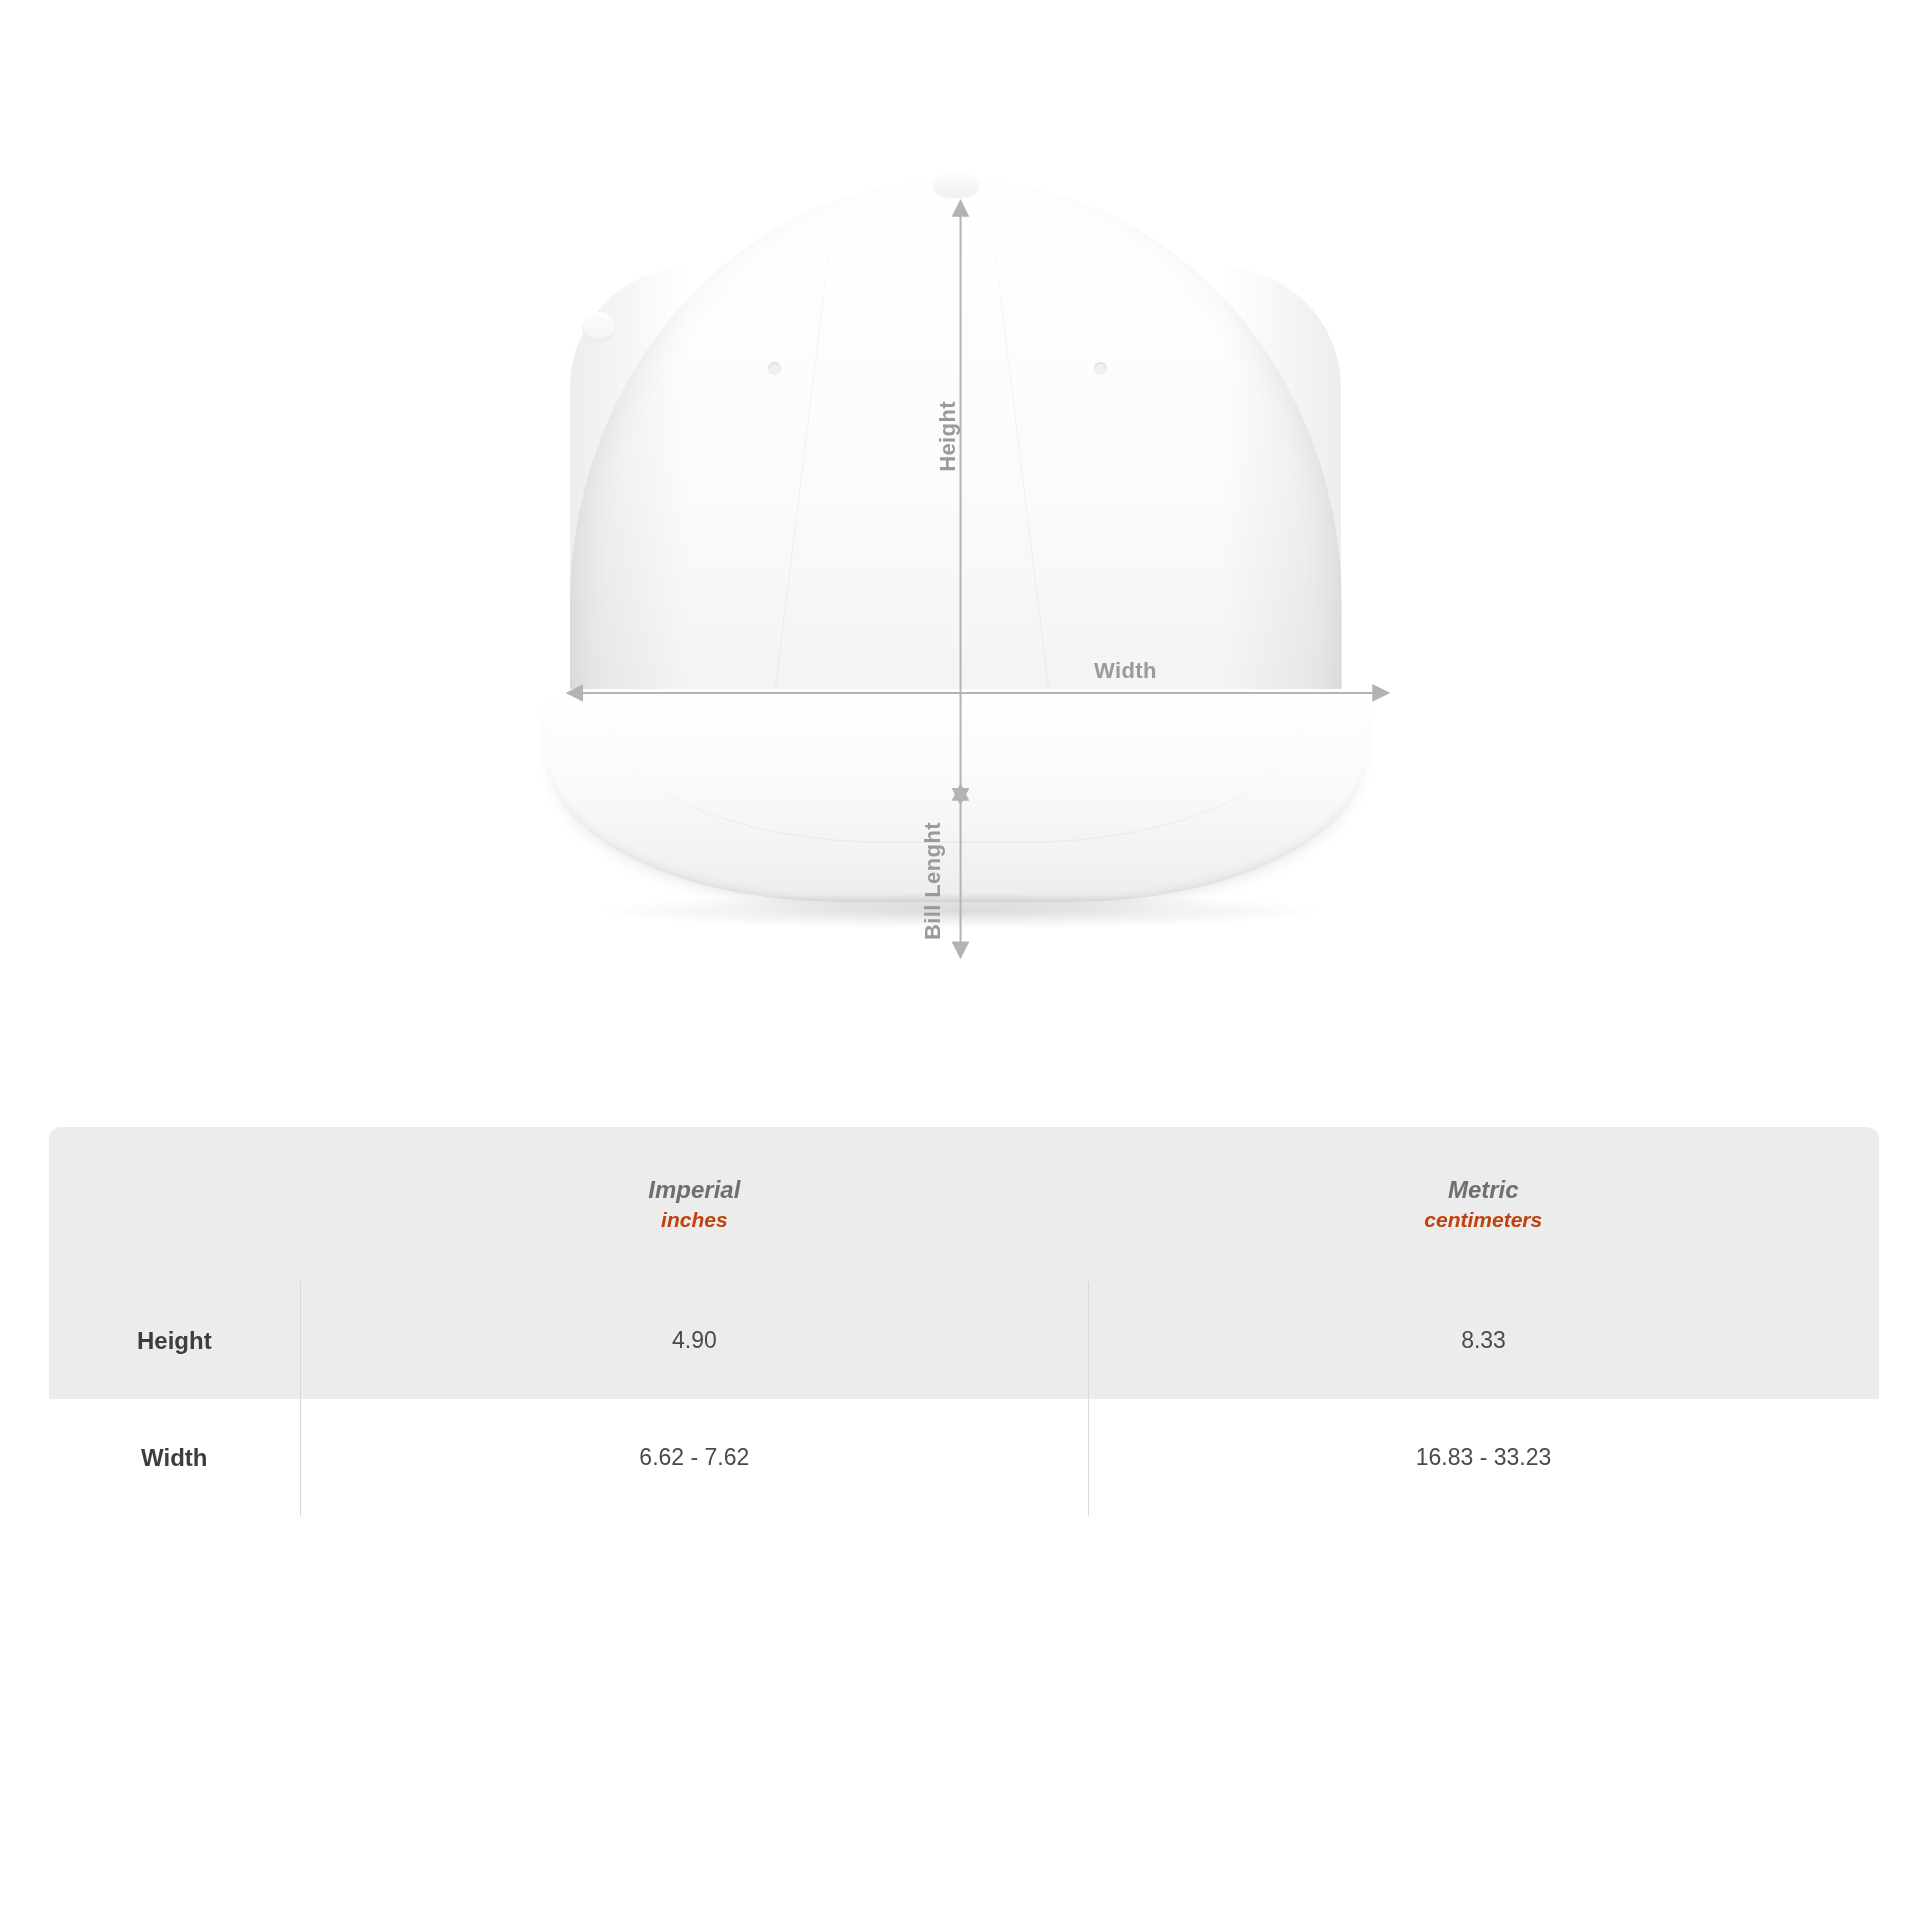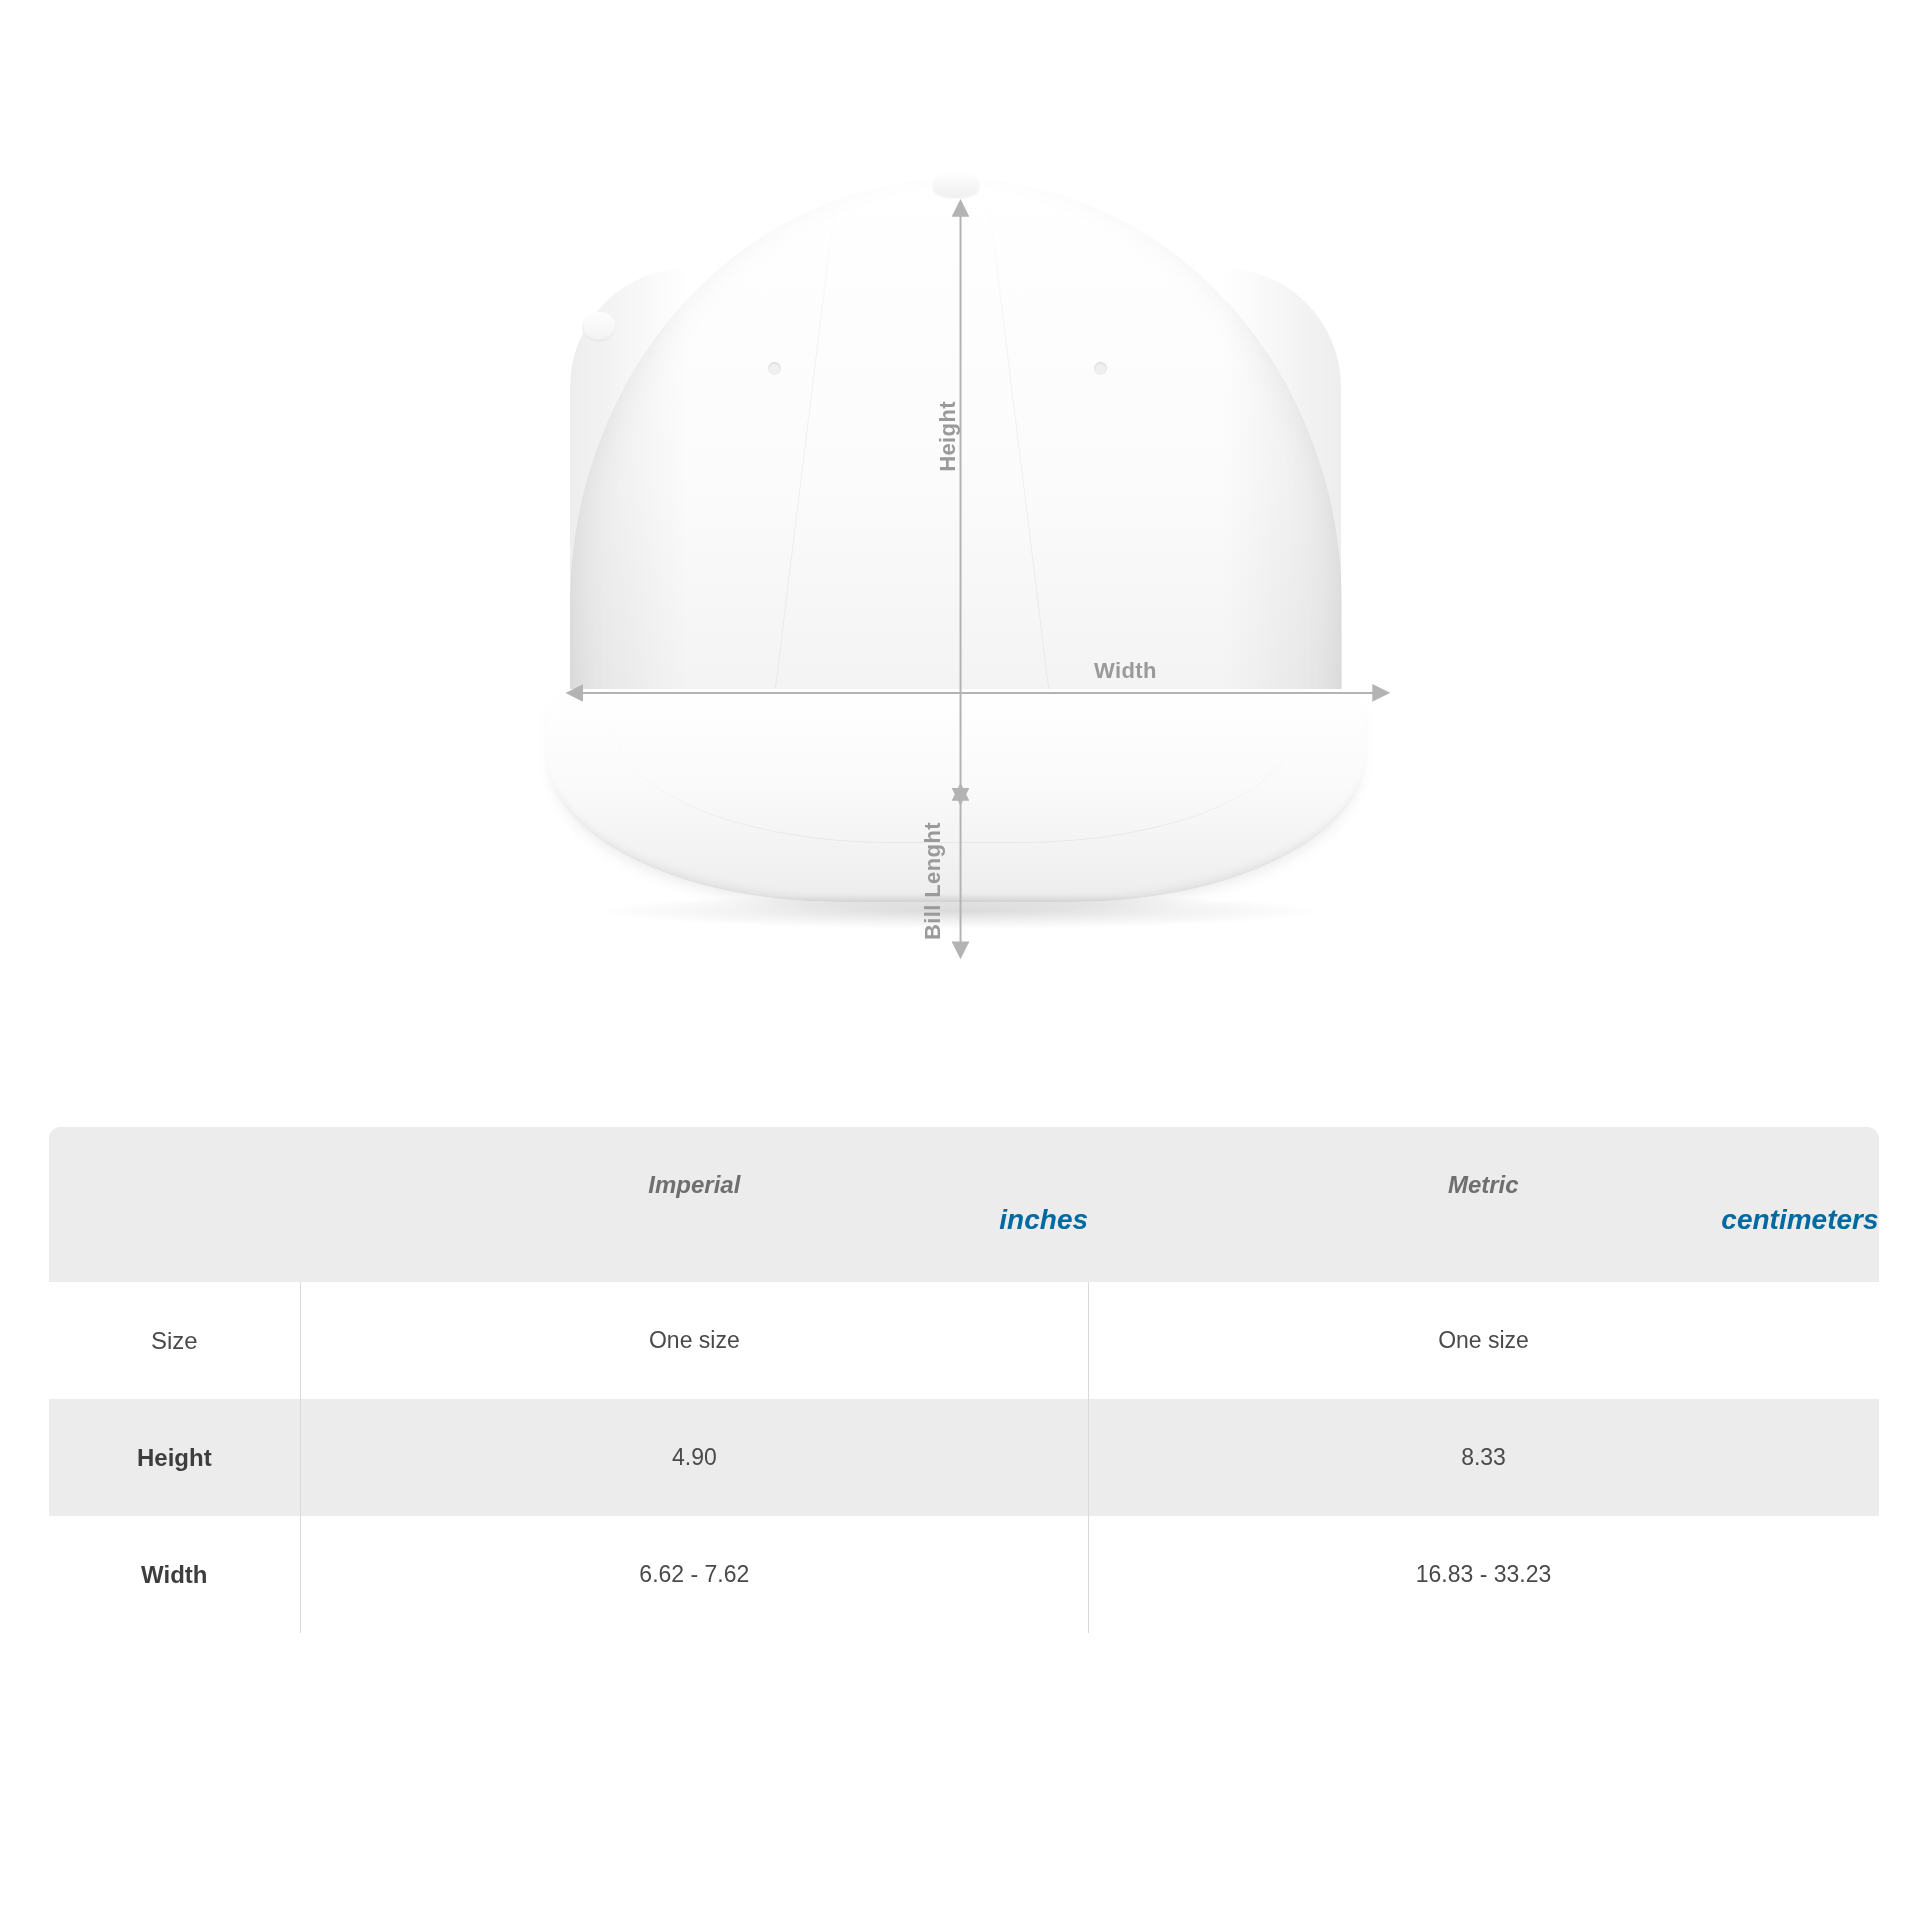--- a/index.html
+++ b/index.html
@@ -208,25 +208,24 @@
   .head-main {
     display: block;
     font-size: 24px;
     font-style: italic;
     font-weight: bold;
     color: #6f6f6f;
     line-height: 1.25;
   }
   .head-sub {
     display: block;
-    font-size: 28px;
+    font-size: 21px;
     font-style: italic;
-    color: #0369a1;
+    color: #c2410c;
     line-height: 1.4;
-    text-align: right;
   }
   thead .head-cell.corner { background: #ececec; }
   
   thead .head-cell.corner { border-top-left-radius: 12px; border-bottom-left-radius: 0; }
   thead .head-cell:last-child { border-top-right-radius: 12px; }
 
   tbody tr { height: 117px; }
   tbody tr.alt { background: #ececec; }
   tbody td {
     font-size: 23px;
@@ -306,25 +305,20 @@
           <span class="head-main">Imperial</span>
           <span class="head-sub">inches</span>
         </th>
         <th class="head-cell">
           <span class="head-main">Metric</span>
           <span class="head-sub">centimeters</span>
         </th>
       </tr>
     </thead>
     <tbody>
-      <tr>
-        <td class="rowlabel plain">Size</td>
-        <td class="sep-left">One size</td>
-        <td class="sep-right">One size</td>
-      </tr>
       <tr class="alt">
         <td class="rowlabel">Height</td>
         <td class="sep-left">4.90</td>
         <td class="sep-right">8.33</td>
       </tr>
       <tr>
         <td class="rowlabel">Width</td>
         <td class="sep-left">6.62 - 7.62</td>
         <td class="sep-right">16.83 - 33.23</td>
       </tr>

